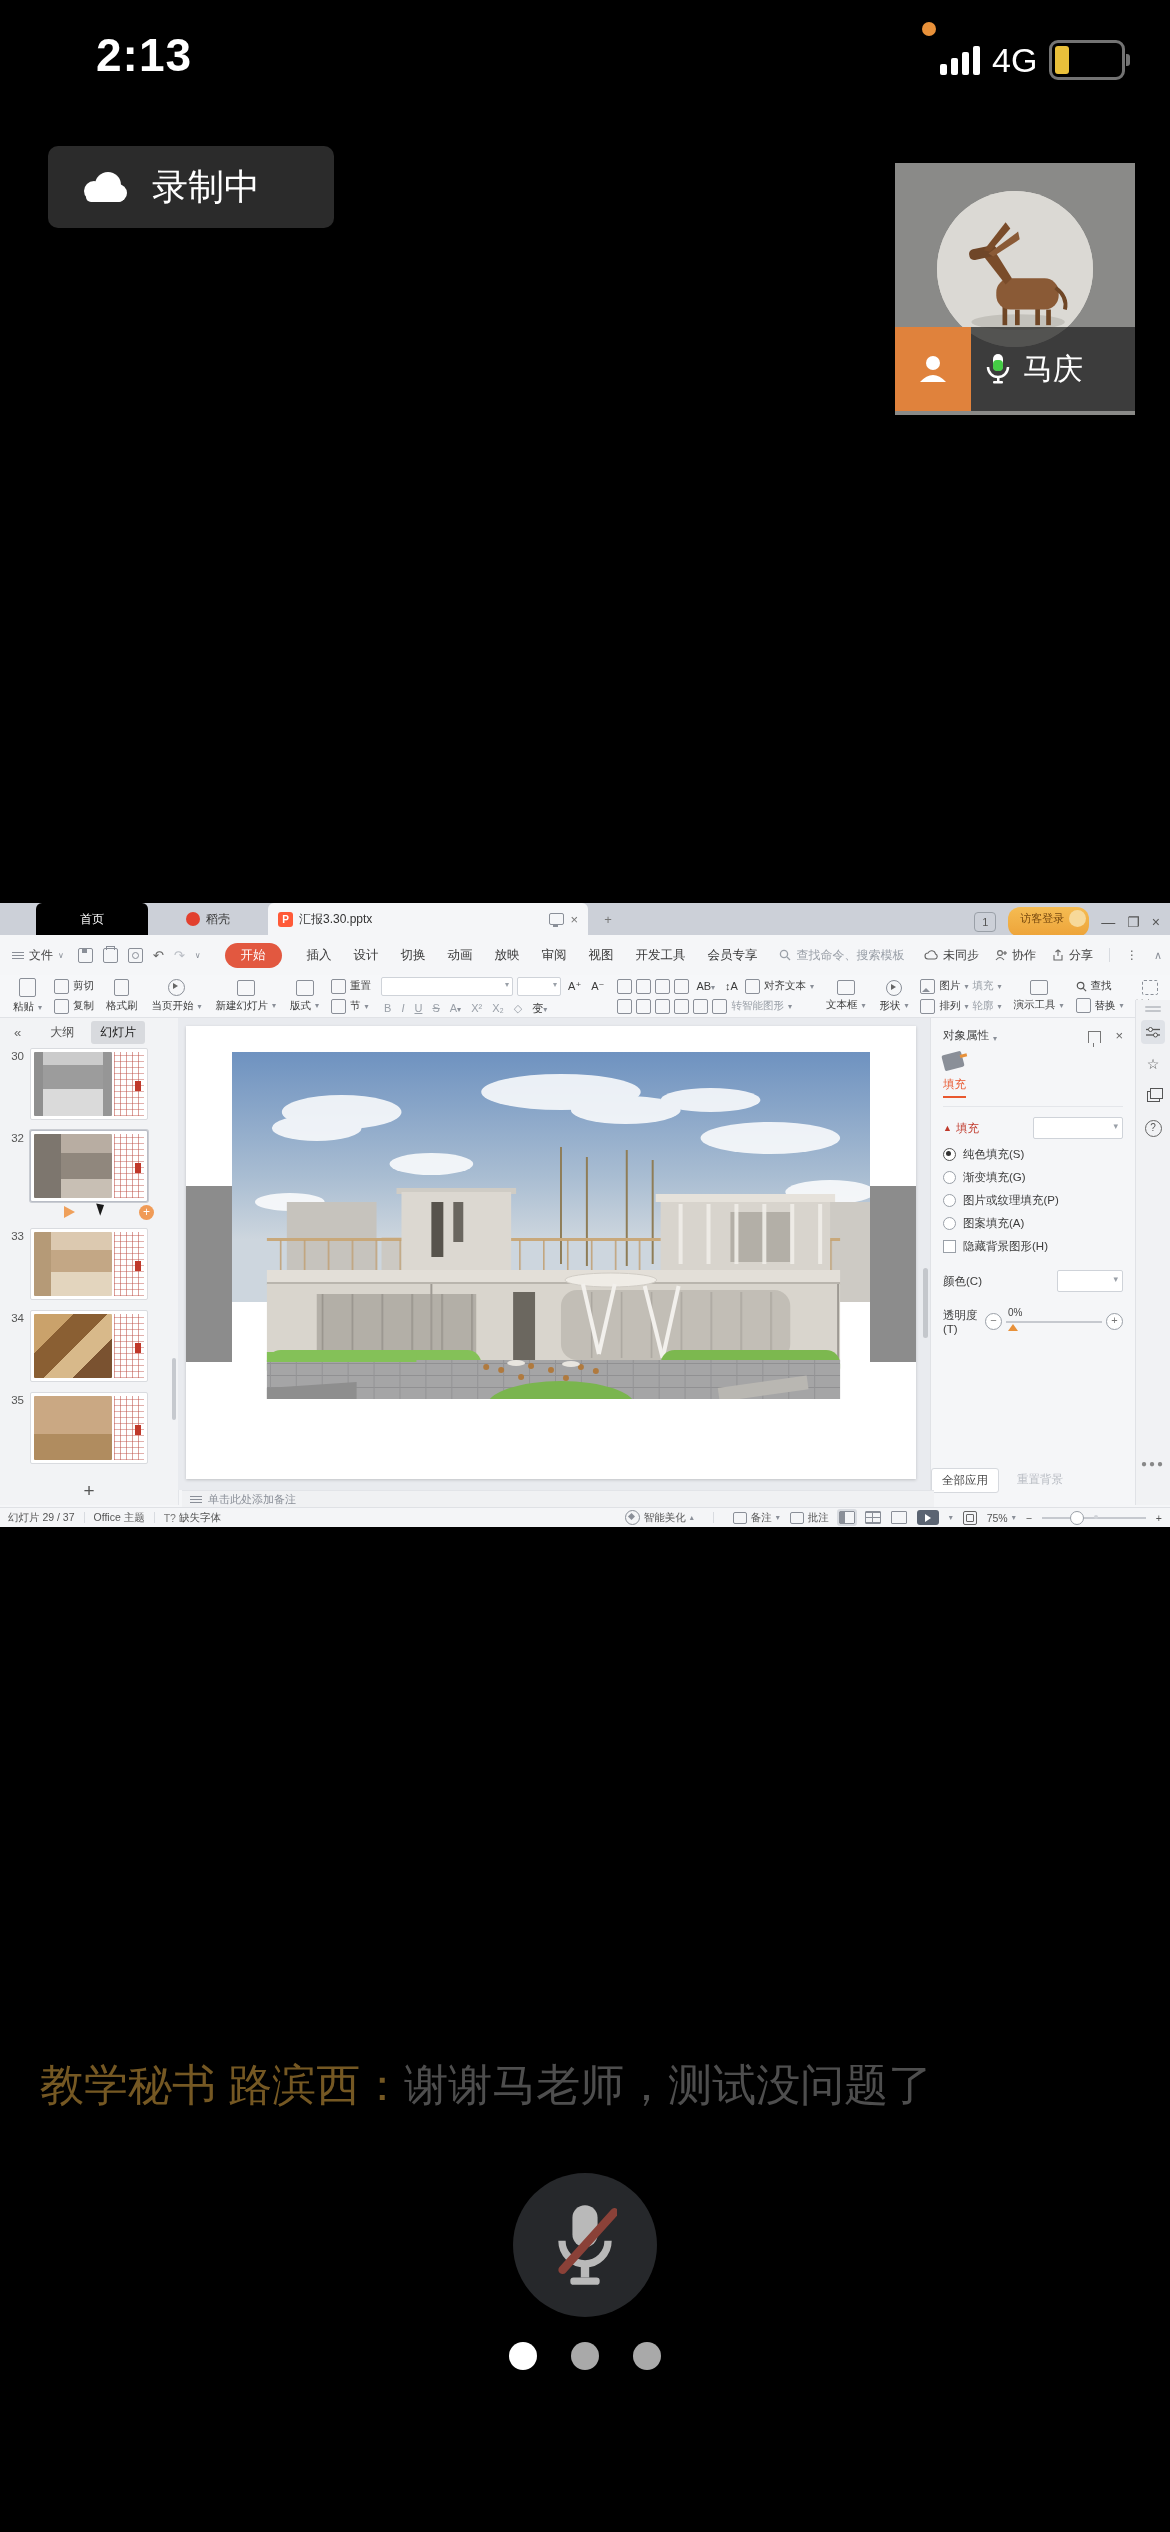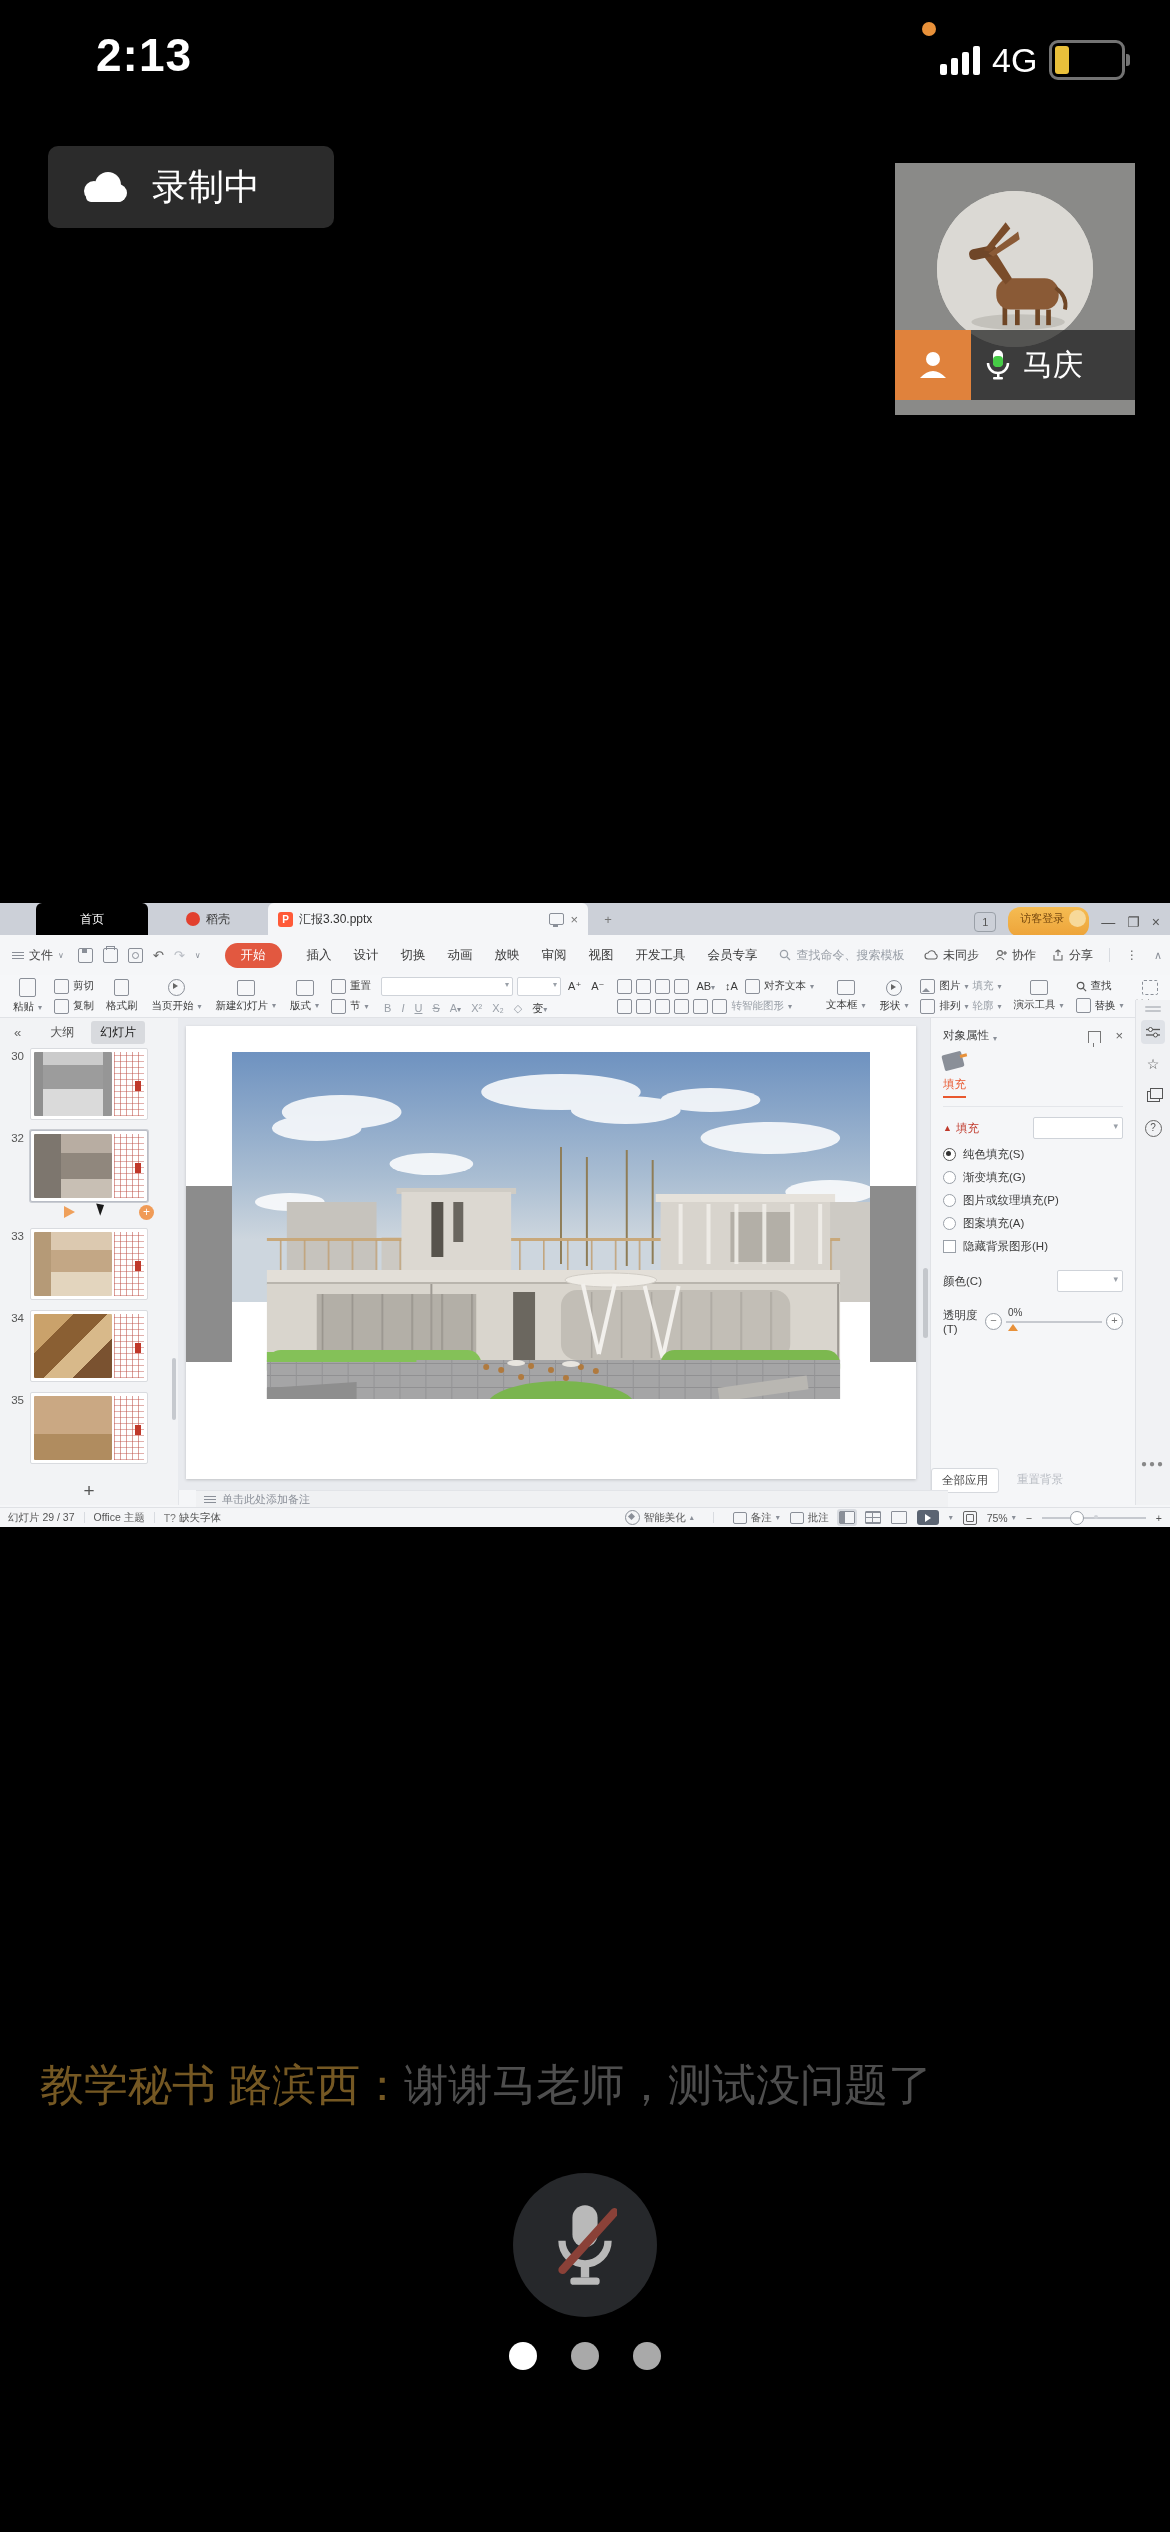--- a/index.html
+++ b/index.html
@@ -16,21 +16,21 @@
   .batt i{position:absolute;left:3px;top:3px;bottom:3px;width:14px;background:#e9c03b;border-radius:3px}
   .batt u{position:absolute;right:-8px;top:11px;width:4px;height:12px;background:rgba(255,255,255,.45);border-radius:0 3px 3px 0}
   .rec-dot{left:922px;top:22px;width:14px;height:14px;border-radius:50%;background:#e8913a}
   
   .rec-badge{left:48px;top:146px;width:286px;height:82px;background:#2b2b2b;border-radius:10px;
              display:flex;align-items:center;gap:22px;padding-left:30px;box-sizing:border-box}
   .rec-badge span{color:#fff;font-size:36px}
   
   .tile{left:895px;top:163px;width:240px;height:252px;background:#8a8a88;overflow:hidden}
   .tile .ava{position:absolute;left:42px;top:28px;width:156px;height:156px;border-radius:50%;background:#d9d8d3;overflow:hidden}
-  .tile-bar{position:absolute;left:0;bottom:15px;width:100%;height:70px;display:flex}
+  .tile-bar{position:absolute;left:0;bottom:4px;width:100%;height:84px;display:flex}
   .tile-bar .host{width:76px;height:100%;background:#e0823c;display:flex;align-items:center;justify-content:center}
   .tile-bar .rest{flex:1;background:rgba(30,30,30,.72);display:flex;align-items:center;gap:12px;padding-left:14px}
   .tile-bar .nm{color:#fff;font-size:30px}
   
   .wps{left:0;top:903px;width:1170px;height:624px;background:#f5f6f8;font-size:12px;color:#3c3c3c}
   .wtabs{position:absolute;left:0;top:0;width:100%;height:32px;background:#ccd0d8;display:flex;align-items:stretch}
   .wtab{display:flex;align-items:center;justify-content:center;gap:6px;font-size:12px;color:#333}
   .wtab.home{width:112px;margin-left:36px;background:#000000;color:#fff;border-radius:6px 6px 0 0}
   .wtab.docer{width:120px}
   .wtab.doc{width:300px;background:#f5f6f8;border-radius:6px 6px 0 0;justify-content:flex-start;padding:0 10px}
@@ -146,21 +146,21 @@
   .vstrip{position:absolute;left:1135px;top:97px;width:35px;height:505px;background:#f1f2f4;border-left:1px solid #e0e2e6;box-sizing:border-box}
   .vs-handle{margin:6px auto 8px;width:16px}
   .vs-handle i{display:block;height:2px;background:#c3c6cb;margin:2px 0;border-radius:1px}
   .vs-ico{width:24px;height:24px;margin:8px auto 0;display:flex;align-items:center;justify-content:center;border-radius:4px;color:#555;font-size:14px}
   .vs-ico.on{background:#dfe2e7}
   .vs-copy{width:11px;height:9px;border:1px solid #555;position:relative}
   .vs-copy:after{content:"";position:absolute;left:2px;top:-4px;width:11px;height:9px;border:1px solid #555;background:#f1f2f4}
   .vs-help{width:15px;height:15px;border:1px solid #666;border-radius:50%;font-size:10px;line-height:14px;text-align:center}
   .vs-more{position:absolute;left:0;bottom:36px;width:100%;text-align:center;color:#888;letter-spacing:2px;font-size:10px}
   
-  .notes{position:absolute;left:196px;top:587px;width:752px;height:17px;background:#f0f1f3;border-top:1px solid #e2e4e8;
+  .notes{position:absolute;left:182px;top:587px;width:752px;height:17px;background:#f0f1f3;border-top:1px solid #e2e4e8;
          display:flex;align-items:center;gap:6px;color:#8a8f98;font-size:11px;padding-left:8px;box-sizing:border-box}
   .nlines{width:12px}
   .nlines i{display:block;height:1px;background:#8a8f98;margin:2px 0}
   .sbar{position:absolute;left:0;top:604px;width:1170px;height:20px;background:#f4f5f7;border-top:1px solid #dfe1e5;
         display:flex;align-items:center;font-size:10.5px;color:#555;padding:0 8px;box-sizing:border-box}
   .sb-sep{width:1px;height:11px;background:#d8dbe0;margin:0 9px}
   .sb-right{margin-left:auto;display:flex;align-items:center;gap:10px}
   .vico{width:14px;height:11px;border:1px solid #8a8f98;border-radius:1px;position:relative}
   .vico.v1{background:linear-gradient(90deg,#8a8f98 0 35%,rgba(0,0,0,0) 35%)}
   .vico.v1.on{outline:2px solid #d9dce1}

